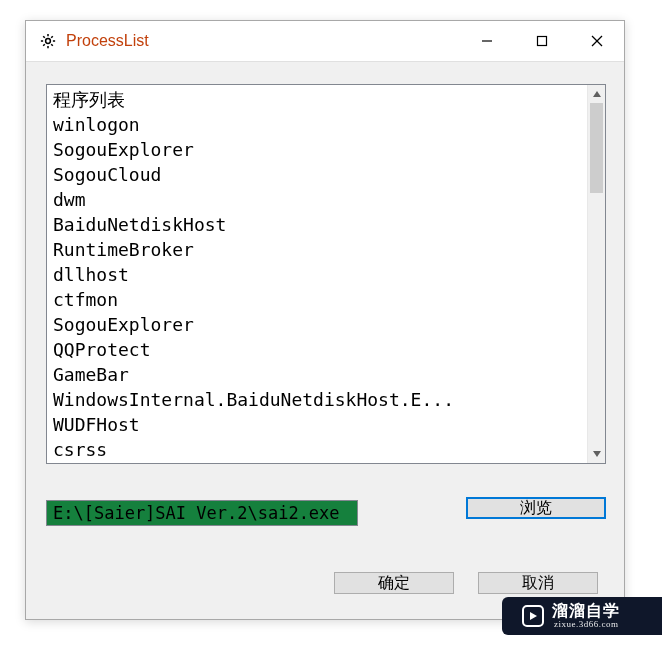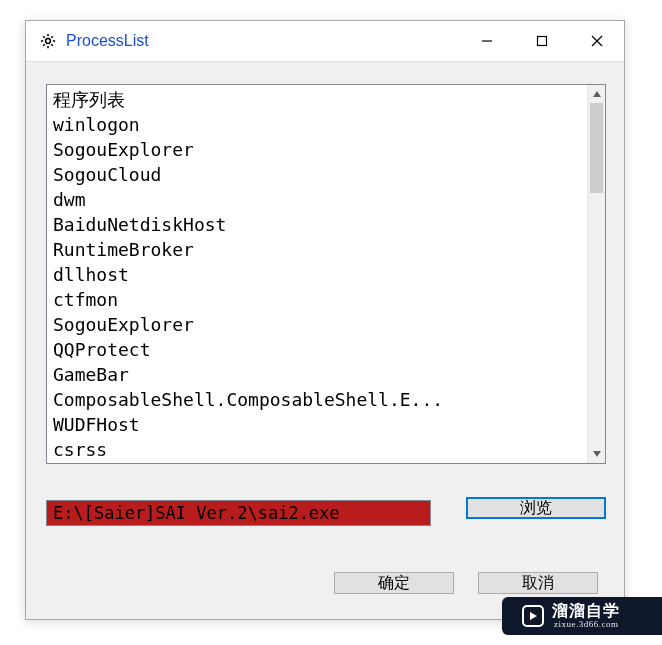--- a/index.html
+++ b/index.html
@@ -35,21 +35,21 @@
   .titlebar .icon {
     width: 20px;
     height: 20px;
     display: inline-flex;
     align-items: center;
     justify-content: center;
     margin-right: 8px;
   }
   .titlebar .title {
     font-size: 16px;
-    color: #1d4ed8;
+    color: #c2410c;
     flex: 1;
   }
   .win-controls {
     display: flex;
     height: 100%;
   }
   .win-btn {
     width: 55px;
     height: 100%;
     display: flex;
@@ -117,23 +117,23 @@
     left: 2px;
     right: 2px;
     height: 90px;
     background: #cdcdcd;
   }
 
   .path-input {
     position: absolute;
     left: 20px;
     top: 438px;
-    width: 385px;
+    width: 312px;
     height: 26px;
-    background: #b91c1c;
+    background: #15803d;
     border: 1px solid #828790;
     font-family: "SimSun", "NSimSun", monospace;
     font-size: 17px;
     padding: 2px 6px;
     color: #000;
   }
 
   .btn {
     position: absolute;
     height: 22px;
@@ -235,21 +235,21 @@
         <div class="list-item">SogouExplorer</div>
         <div class="list-item">SogouCloud</div>
         <div class="list-item">dwm</div>
         <div class="list-item">BaiduNetdiskHost</div>
         <div class="list-item">RuntimeBroker</div>
         <div class="list-item">dllhost</div>
         <div class="list-item">ctfmon</div>
         <div class="list-item">SogouExplorer</div>
         <div class="list-item">QQProtect</div>
         <div class="list-item">GameBar</div>
-        <div class="list-item">ComposableShell.ComposableShell.E...</div>
+        <div class="list-item">WindowsInternal.BaiduNetdiskHost.E...</div>
         <div class="list-item">WUDFHost</div>
         <div class="list-item">csrss</div>
       </div>
       <div class="vscroll">
         <div class="arrow up">
           <svg width="8" height="6">
               <polygon points="4,0 8,6 0,6" fill="#606060"></polygon>
             </svg>
         </div>
         <div class="thumb"></div>

